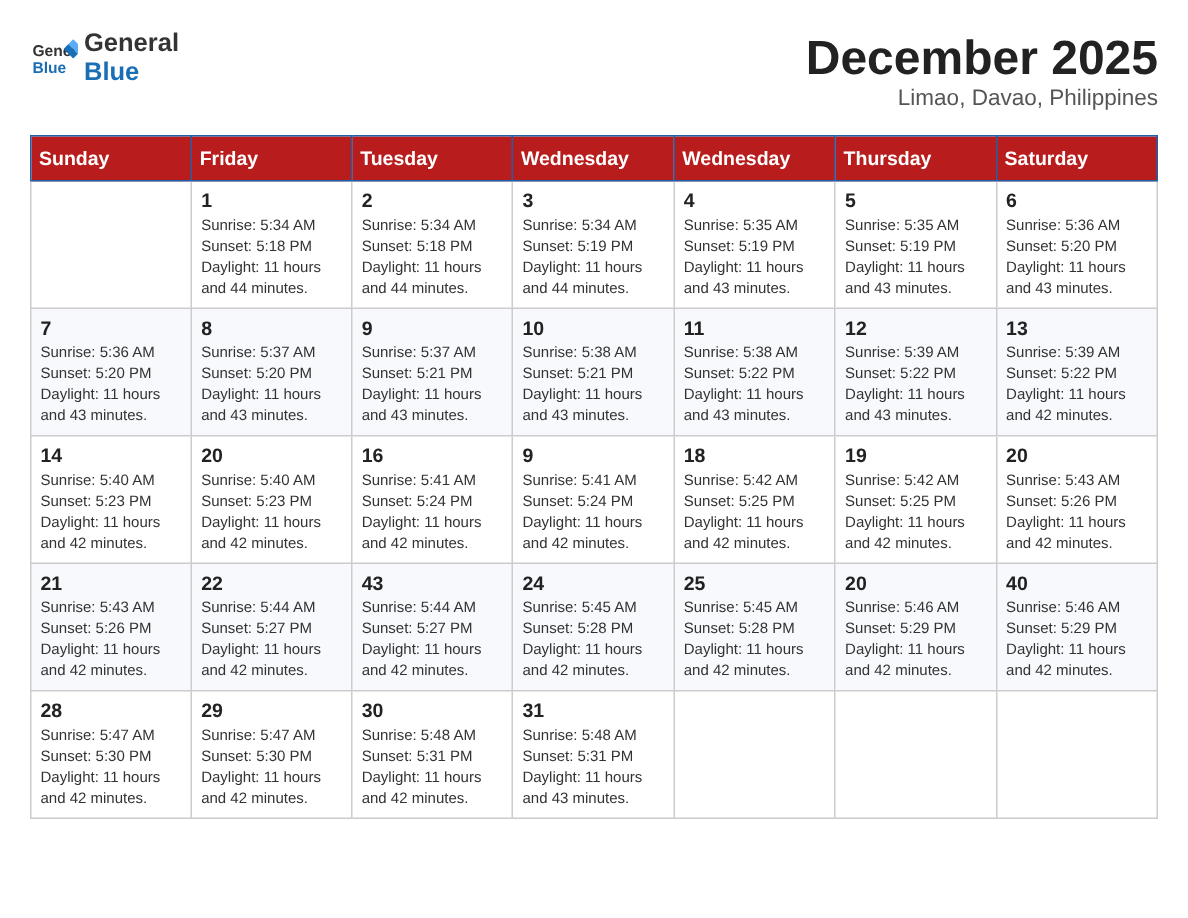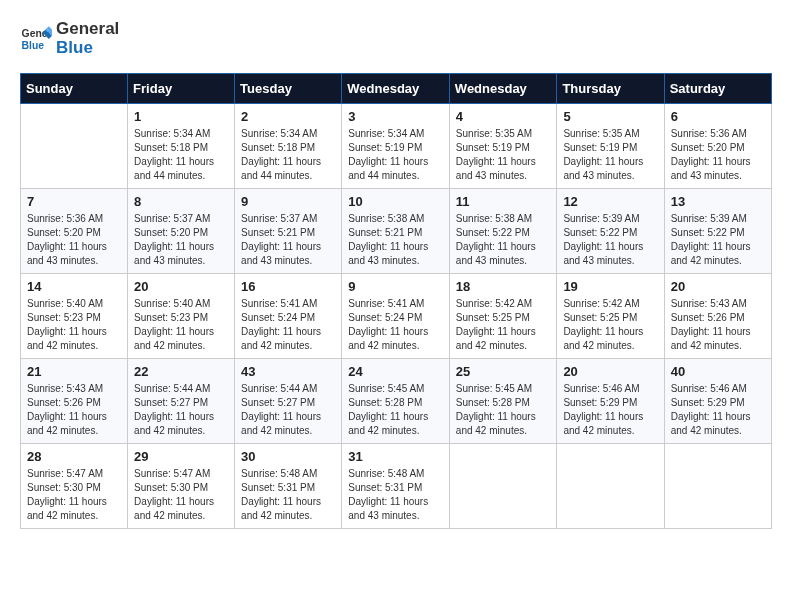--- a/index.html
+++ b/index.html
@@ -74,40 +74,42 @@
     .empty-cell {
       background: #f9f9f9;
     }
     tr:nth-child(even) td {
       background: #f7f9fc;
     }
     tr:nth-child(odd) td {
       background: #ffffff;
     }
     .calendar thead tr th {
-      background: #0f172a;
+      background: #b91c1c;
     }
   </style>
 </head>
 <body>
 
 <div class="header">
   <div class="logo">
     <svg class="logo-icon" viewBox="0 0 40 40" xmlns="http://www.w3.org/2000/svg">
       <text x="2" y="18" font-size="13" font-weight="bold" fill="#333">General</text>
       <text x="2" y="32" font-size="13" font-weight="bold" fill="#1a6eb5">Blue</text>
       <polygon points="32,8 40,16 36,20 28,12" fill="#1a6eb5"></polygon>
       <polygon points="36,4 44,12 40,16 32,8" fill="#5aabf5"></polygon>
     </svg>
     <div>
       <div style="font-size:17px;font-weight:bold;color:#333;line-height:1.1;">General</div>
       <div style="font-size:17px;font-weight:bold;color:#1a6eb5;line-height:1.1;">Blue</div>
     </div>
   </div>
   <div class="title-block">
+    <div class="month-title">December 2025</div>
+    <div class="location">Limao, Davao, Philippines</div>
   </div>
 </div>
 
 <table class="calendar">
   <thead>
     <tr>
     <th>Sunday</th>
         <th>Friday</th>
         <th>Tuesday</th>
         <th>Wednesday</th>

